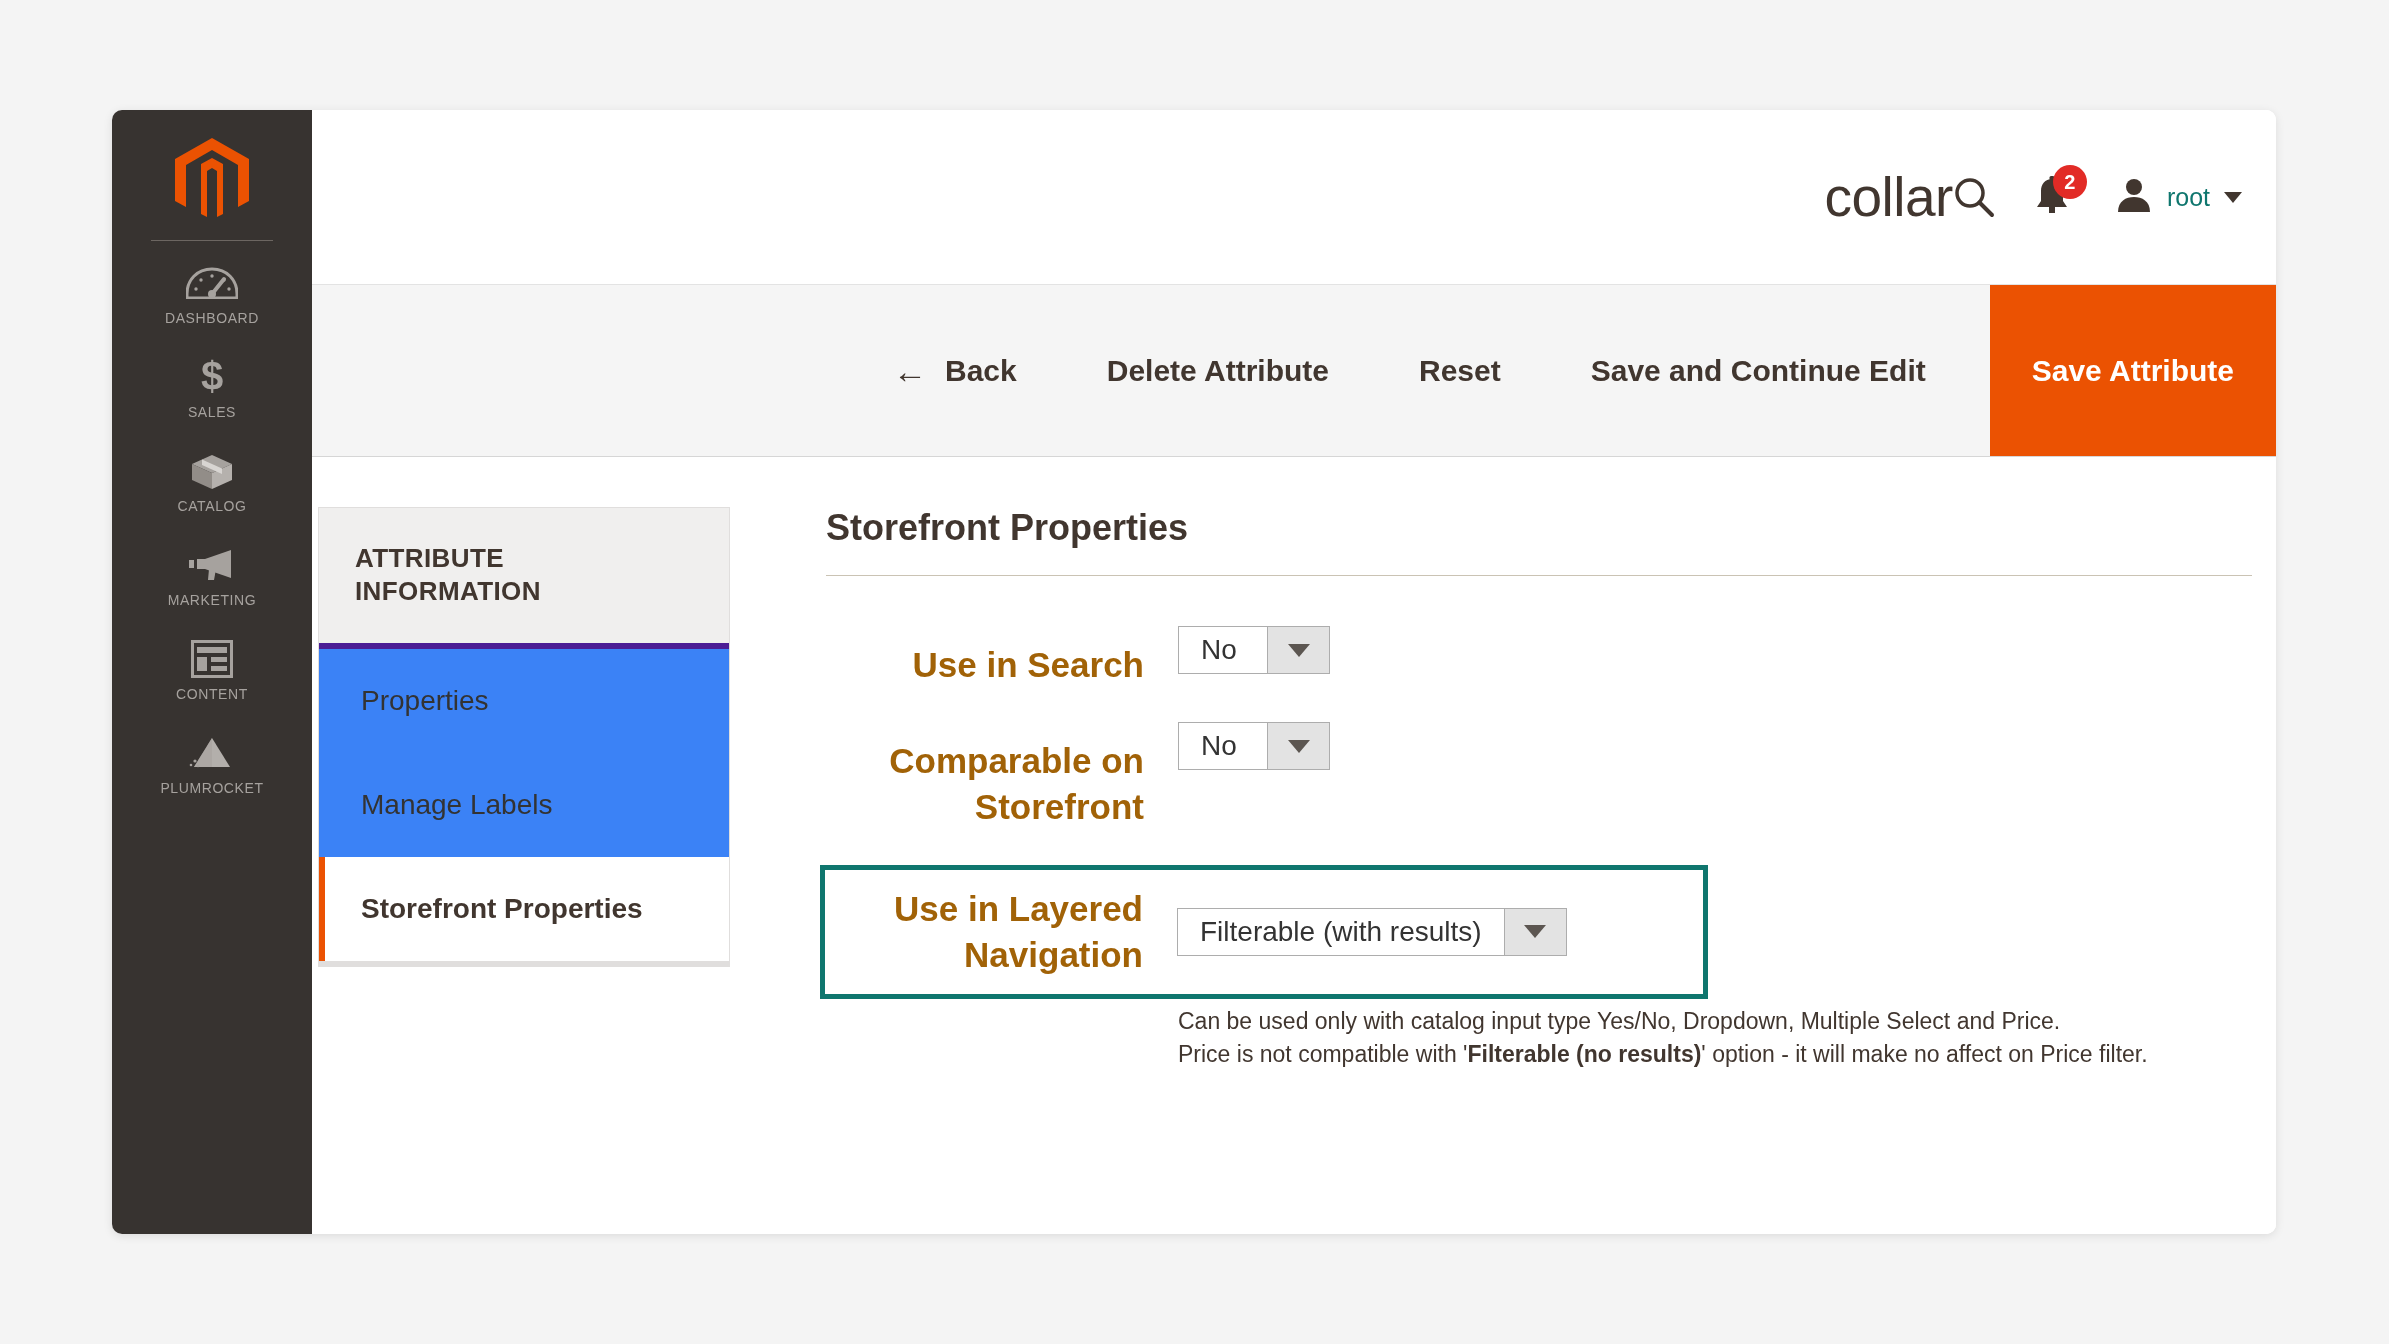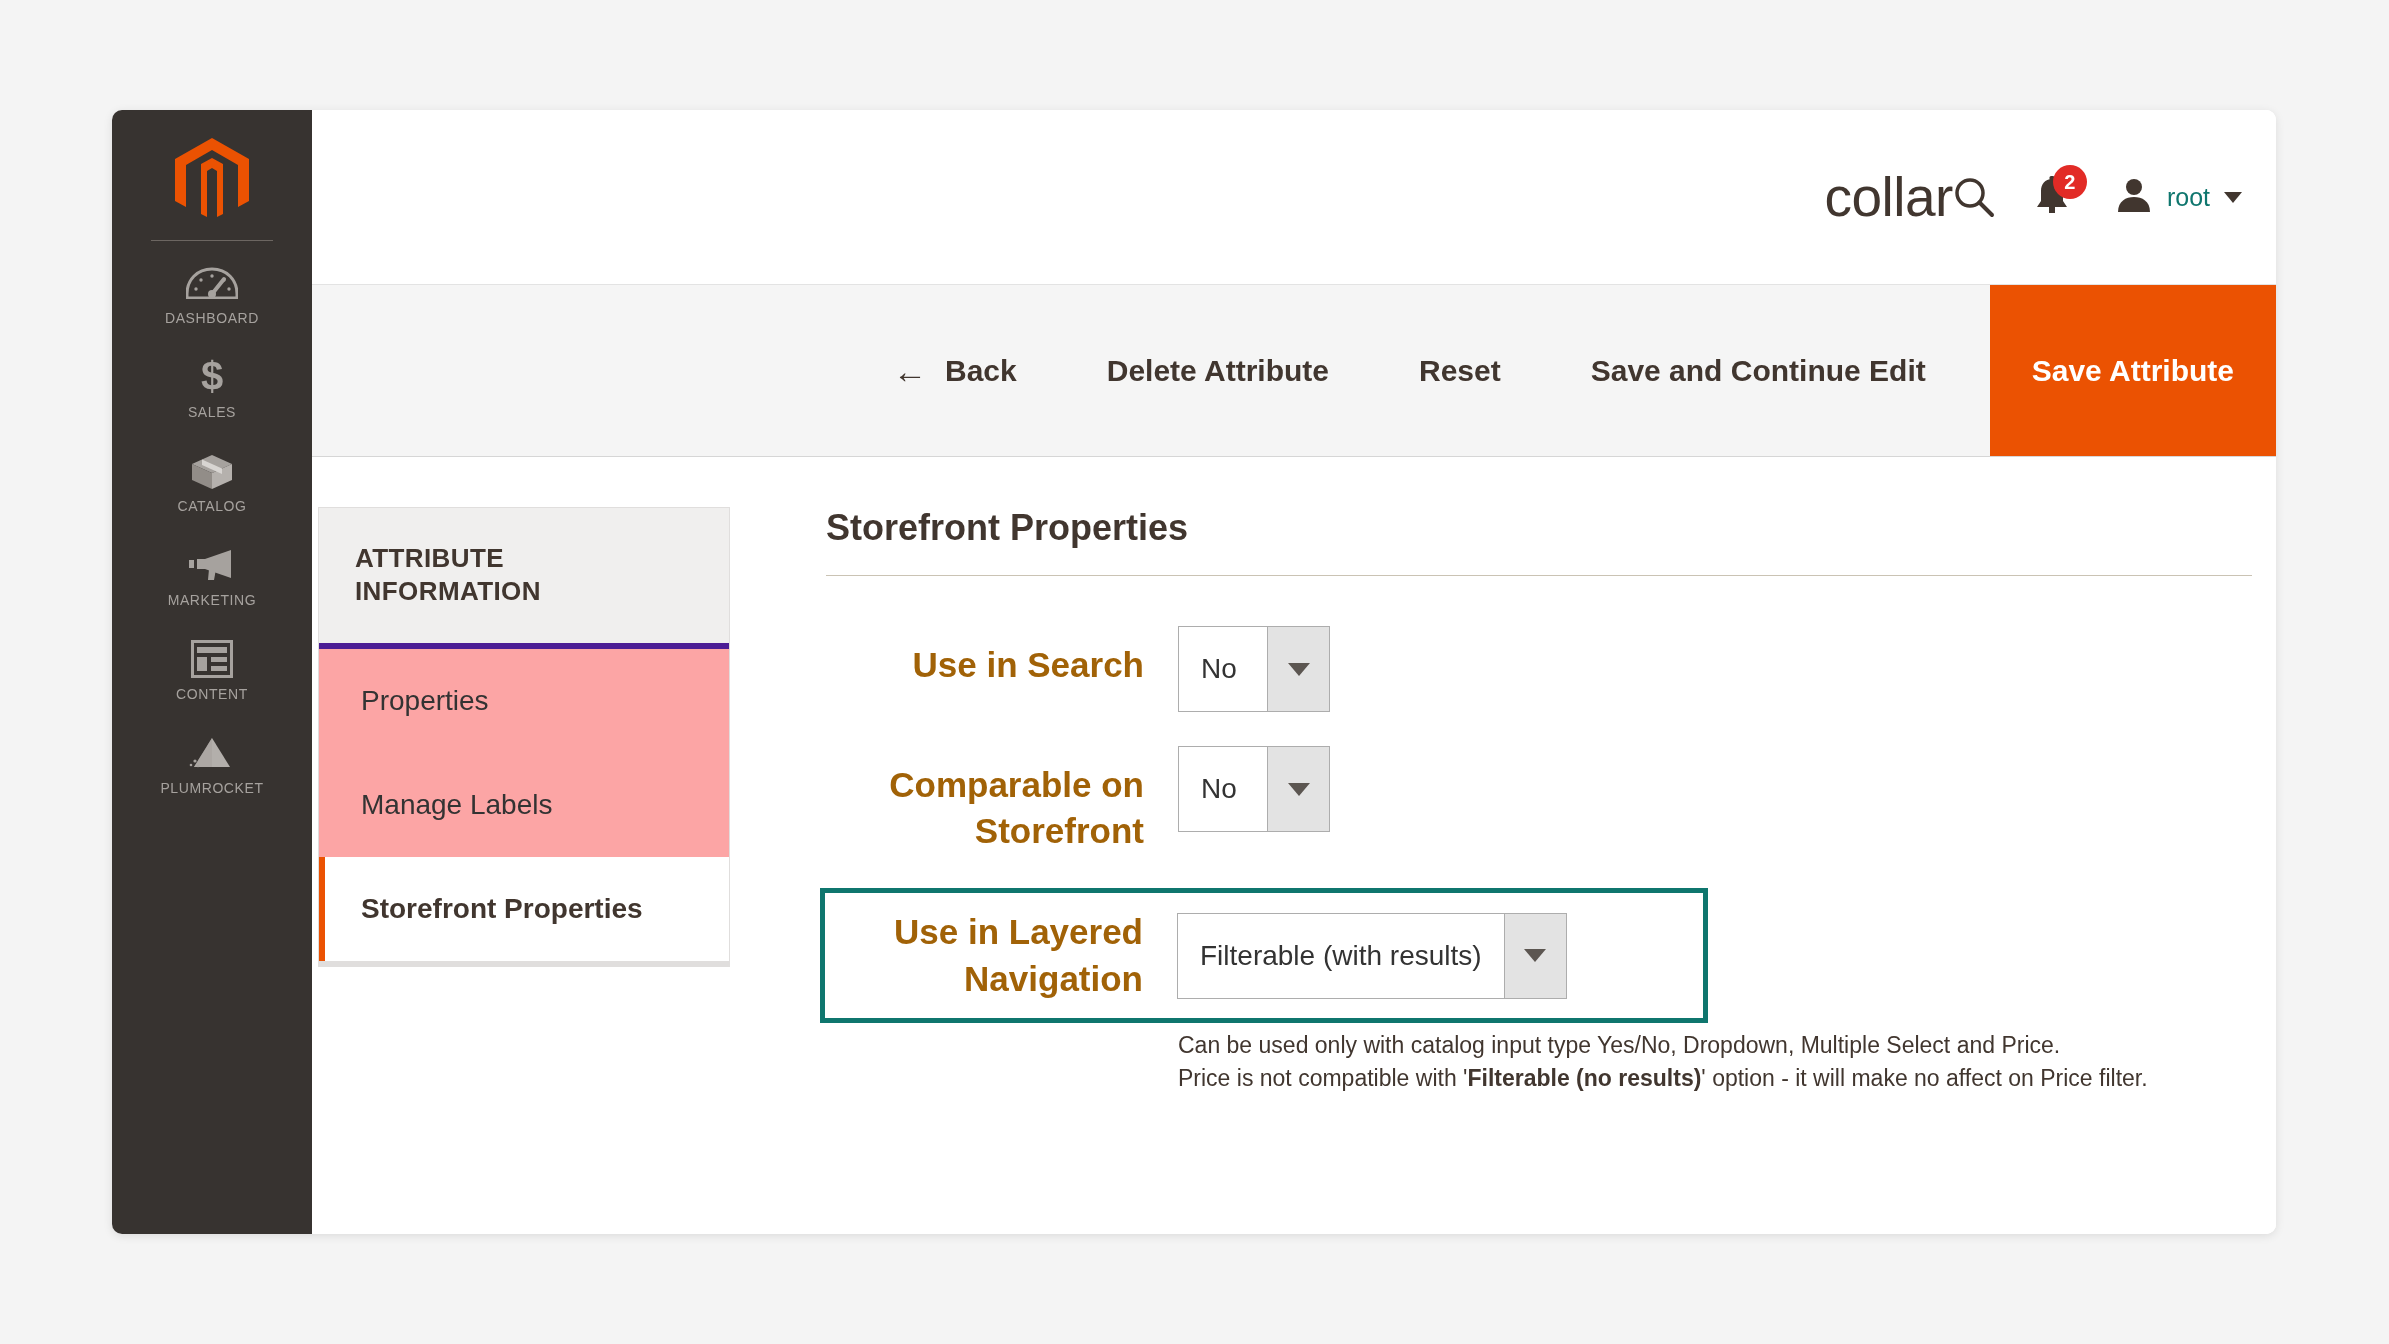--- a/index.html
+++ b/index.html
@@ -206,21 +206,21 @@
     letter-spacing: 0.4px;
     line-height: 1.28;
     border-bottom: 6px solid #4c1d95;
   }
   .attr-nav-item {
     padding: 36px 36px 36px 36px;
     font-size: 28px;
     color: #333333;
     cursor: pointer;
     border-left: 6px solid transparent;
-    background: #fca5a5;
+    background: #3b82f6;
   }
   .attr-nav-item.active {
     background: #ffffff;
     border-left-color: #eb5202;
     font-weight: bold;
     color: #41362f;
   }
 
   
   .form-area {
@@ -256,21 +256,21 @@
     color: #a16207;
     line-height: 1.32;
   }
   .field-control { flex: 1 1 auto; min-width: 0; }
 
   .select-box {
     display: inline-flex;
     align-items: stretch;
     border: 1px solid #adadad;
     background: #ffffff;
-    height: 86px;
+    height: 48px;
     cursor: pointer;
   }
   .select-value {
     display: flex;
     align-items: center;
     padding: 0 22px;
     font-size: 28px;
     color: #333333;
     background: #ffffff;
     white-space: nowrap;

